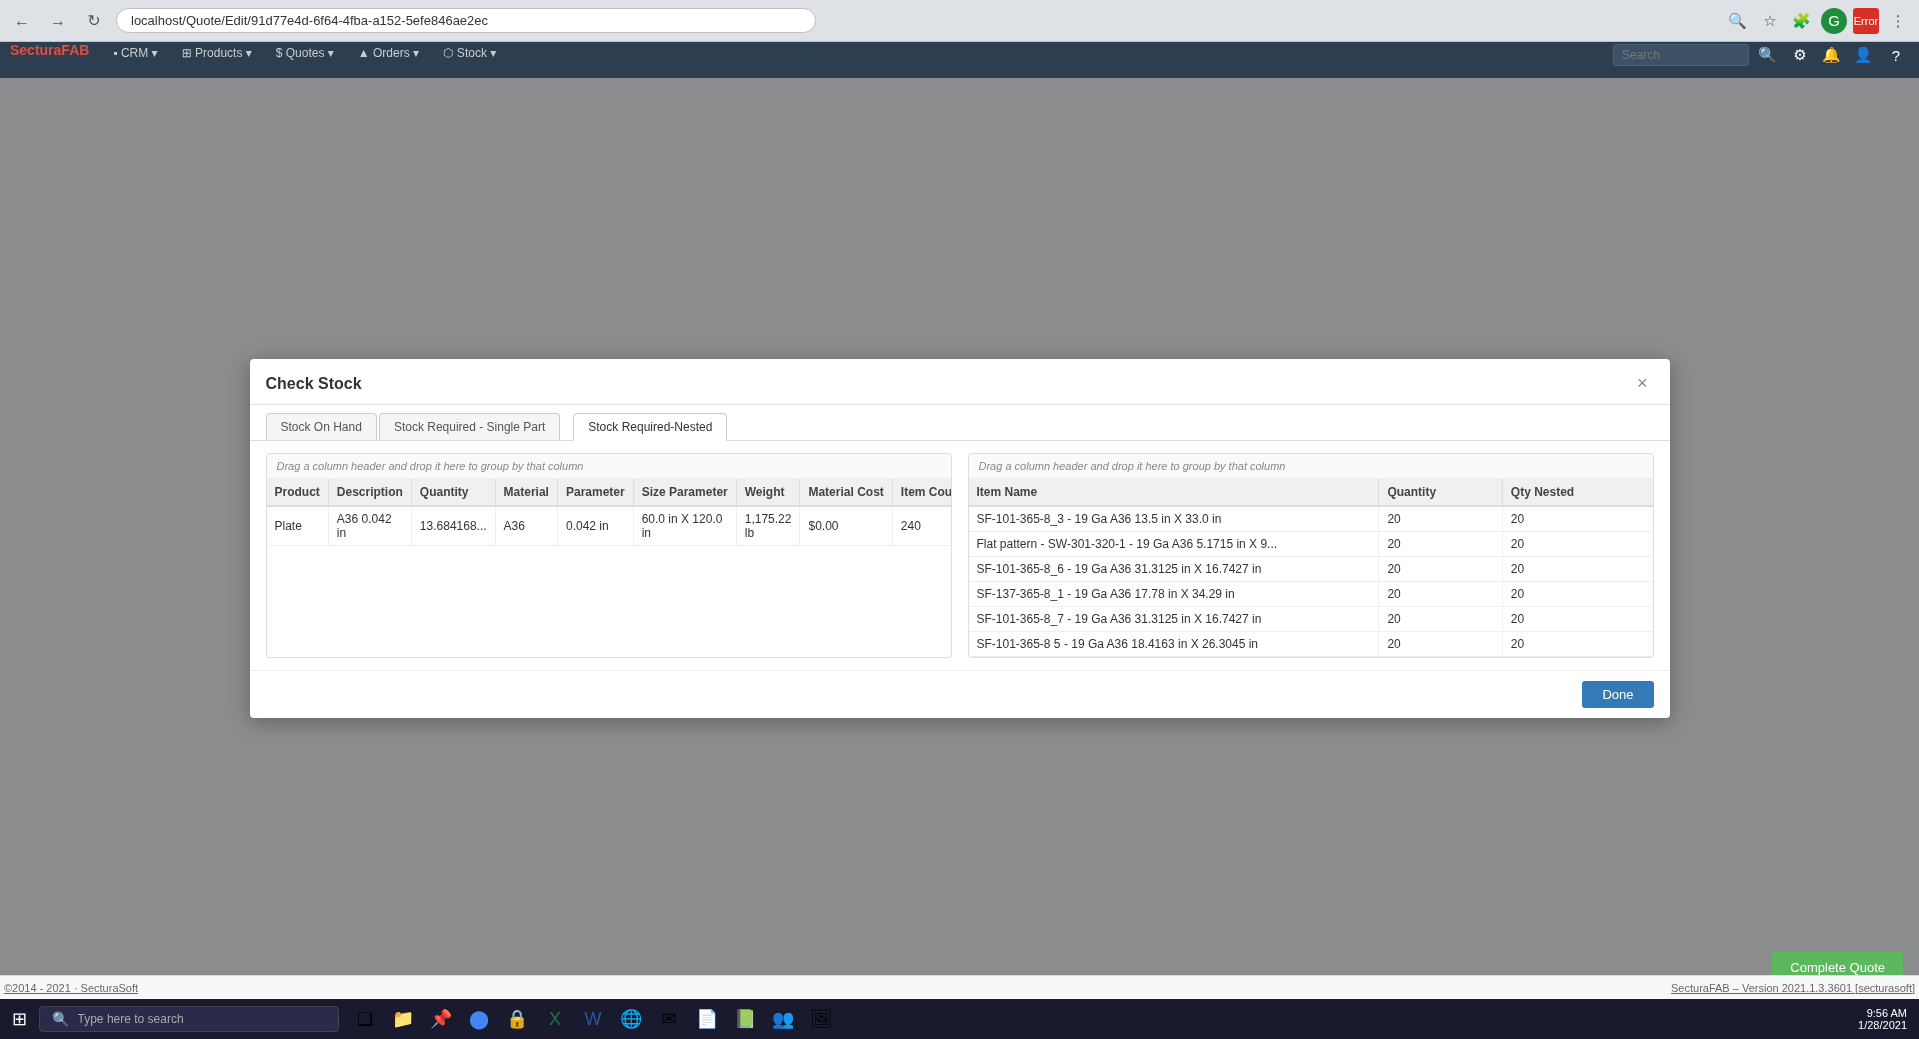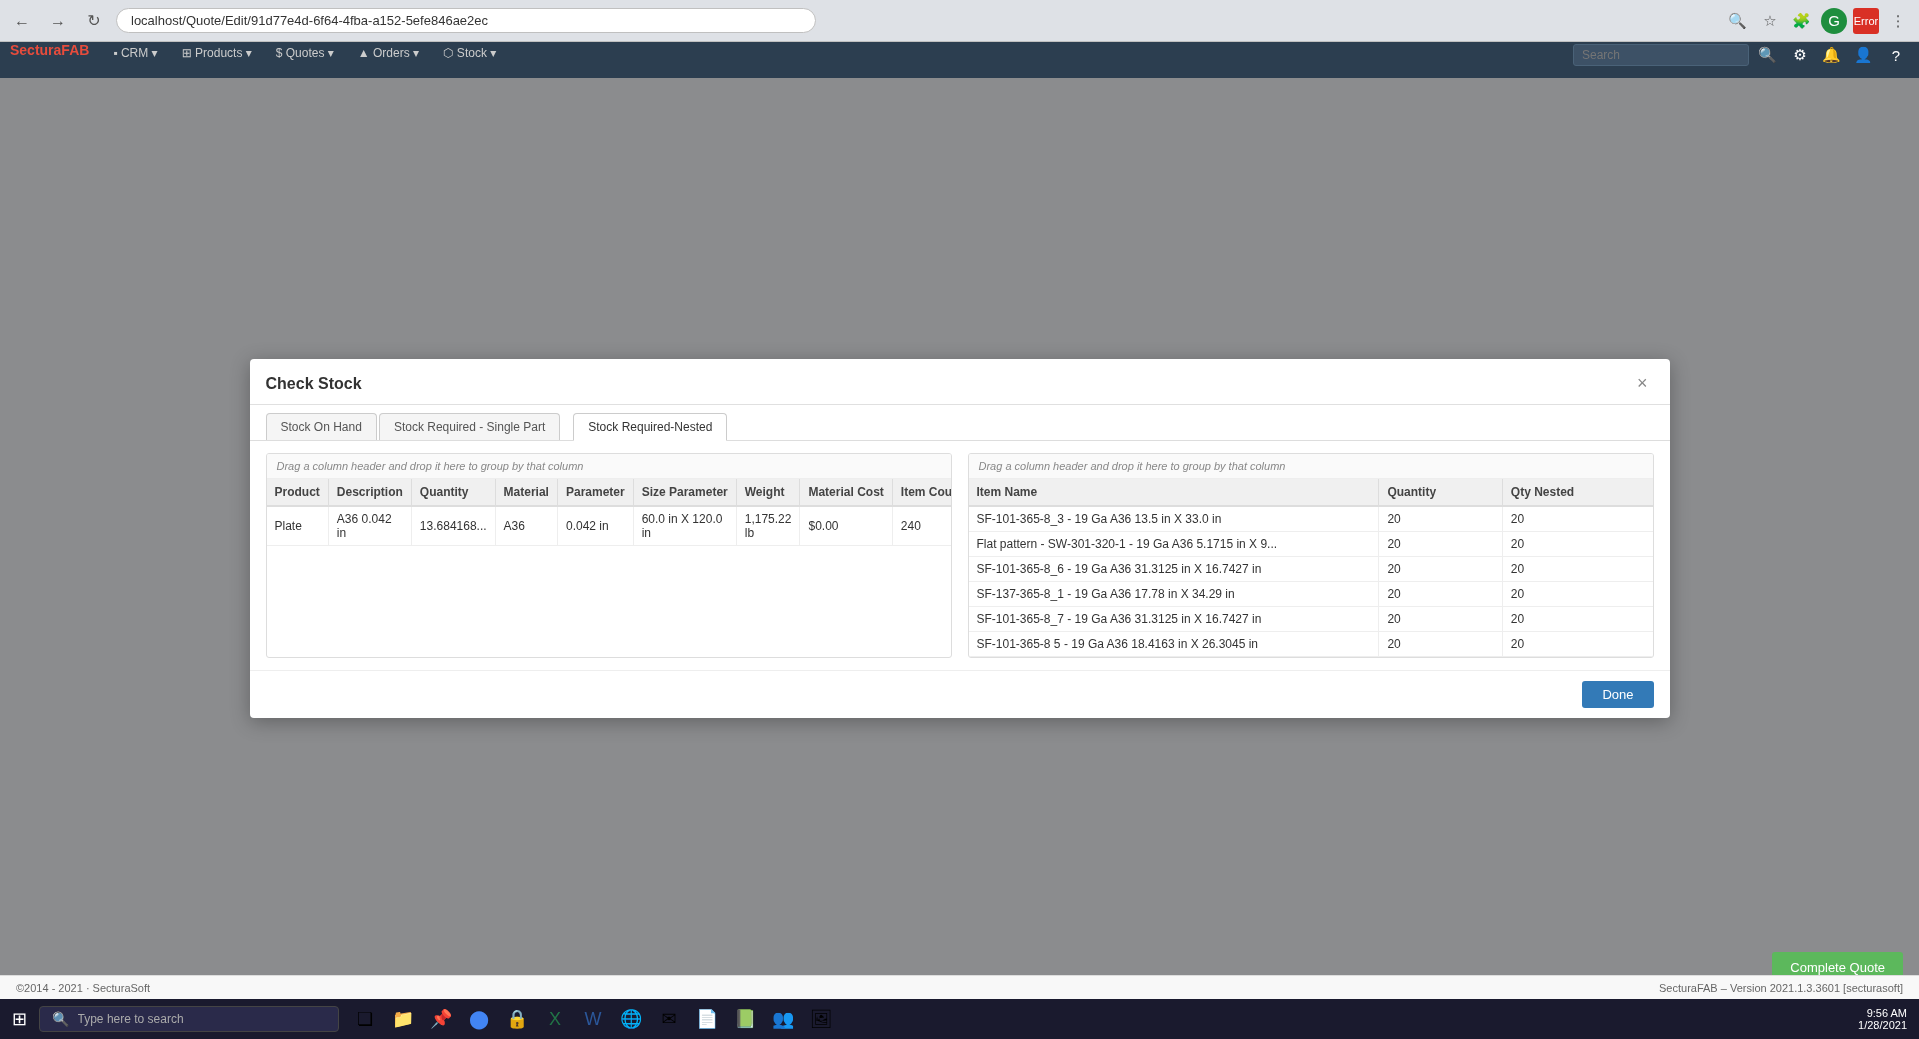--- a/index.html
+++ b/index.html
@@ -73,21 +73,21 @@
       margin-left: auto;
       display: flex; align-items: center; gap: 6px;
     }
     .nav-search input {
       background: #3d5166;
       border: 1px solid #4a6278;
       color: white;
       border-radius: 3px;
       padding: 3px 8px;
       font-size: 12px;
-      width: 176px;
+      width: 136px;
     }
 
     
     .main-content {
       background: #e8eaed;
       height: calc(1039px - 42px - 36px - 40px);
       position: relative;
     }
 
     
@@ -311,26 +311,26 @@
     .taskbar-clock { text-align: right; }
 
     
     .version-bar {
       background: #f8f8f8;
       border-top: 1px solid #ddd;
       height: 24px;
       display: flex;
       align-items: center;
       justify-content: space-between;
-      padding: 0 16px;
+      padding: 0 4px;
       font-size: 11px;
       color: #666;
       position: absolute;
       bottom: 40px;
-      left: 0; right: 0;
+      left: 0; right: 0; text-decoration: underline;
     }
 
     
     .right-panel-scroll {
       overflow-y: auto;
       overflow-x: hidden;
       flex: 1;
     }
   </style>
 </head>

